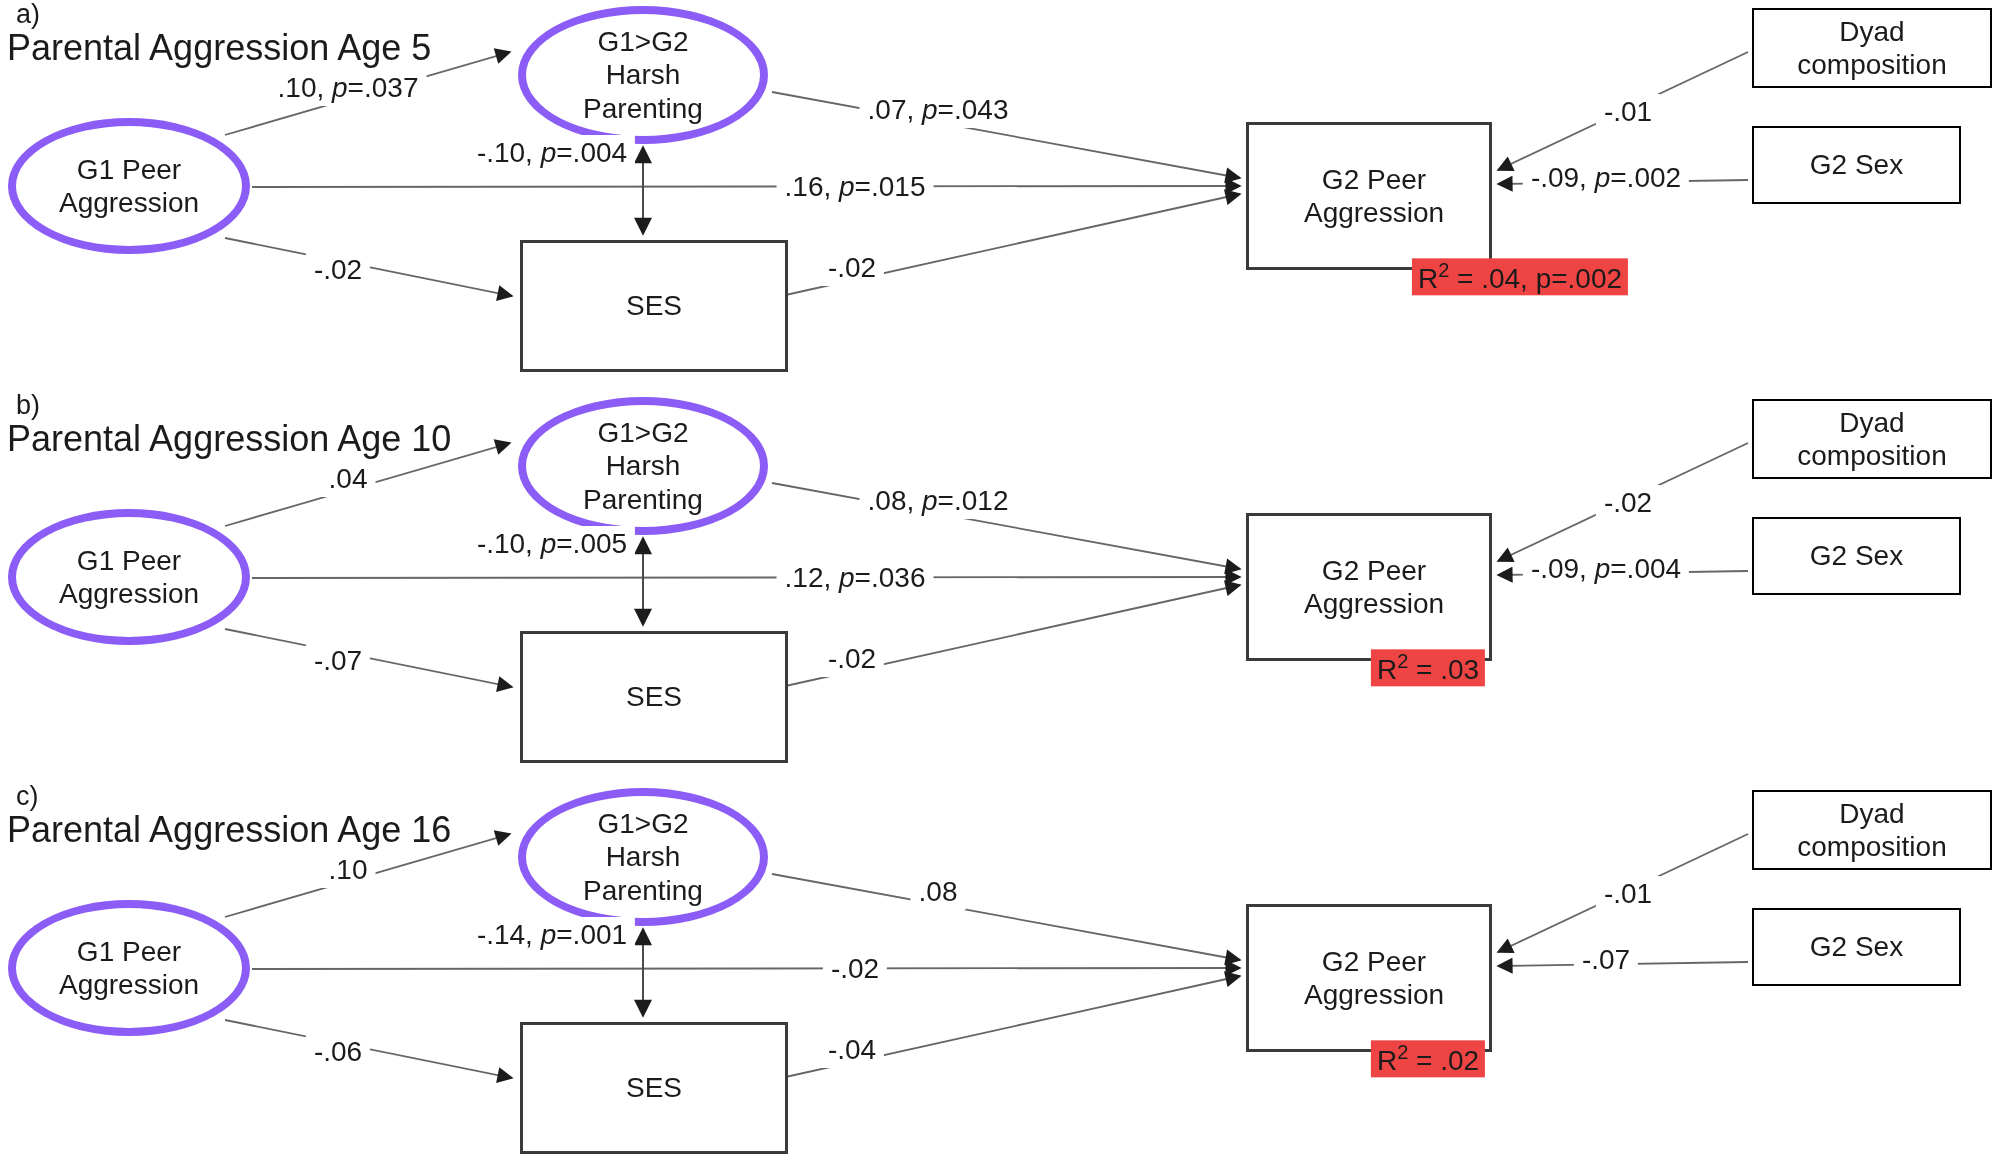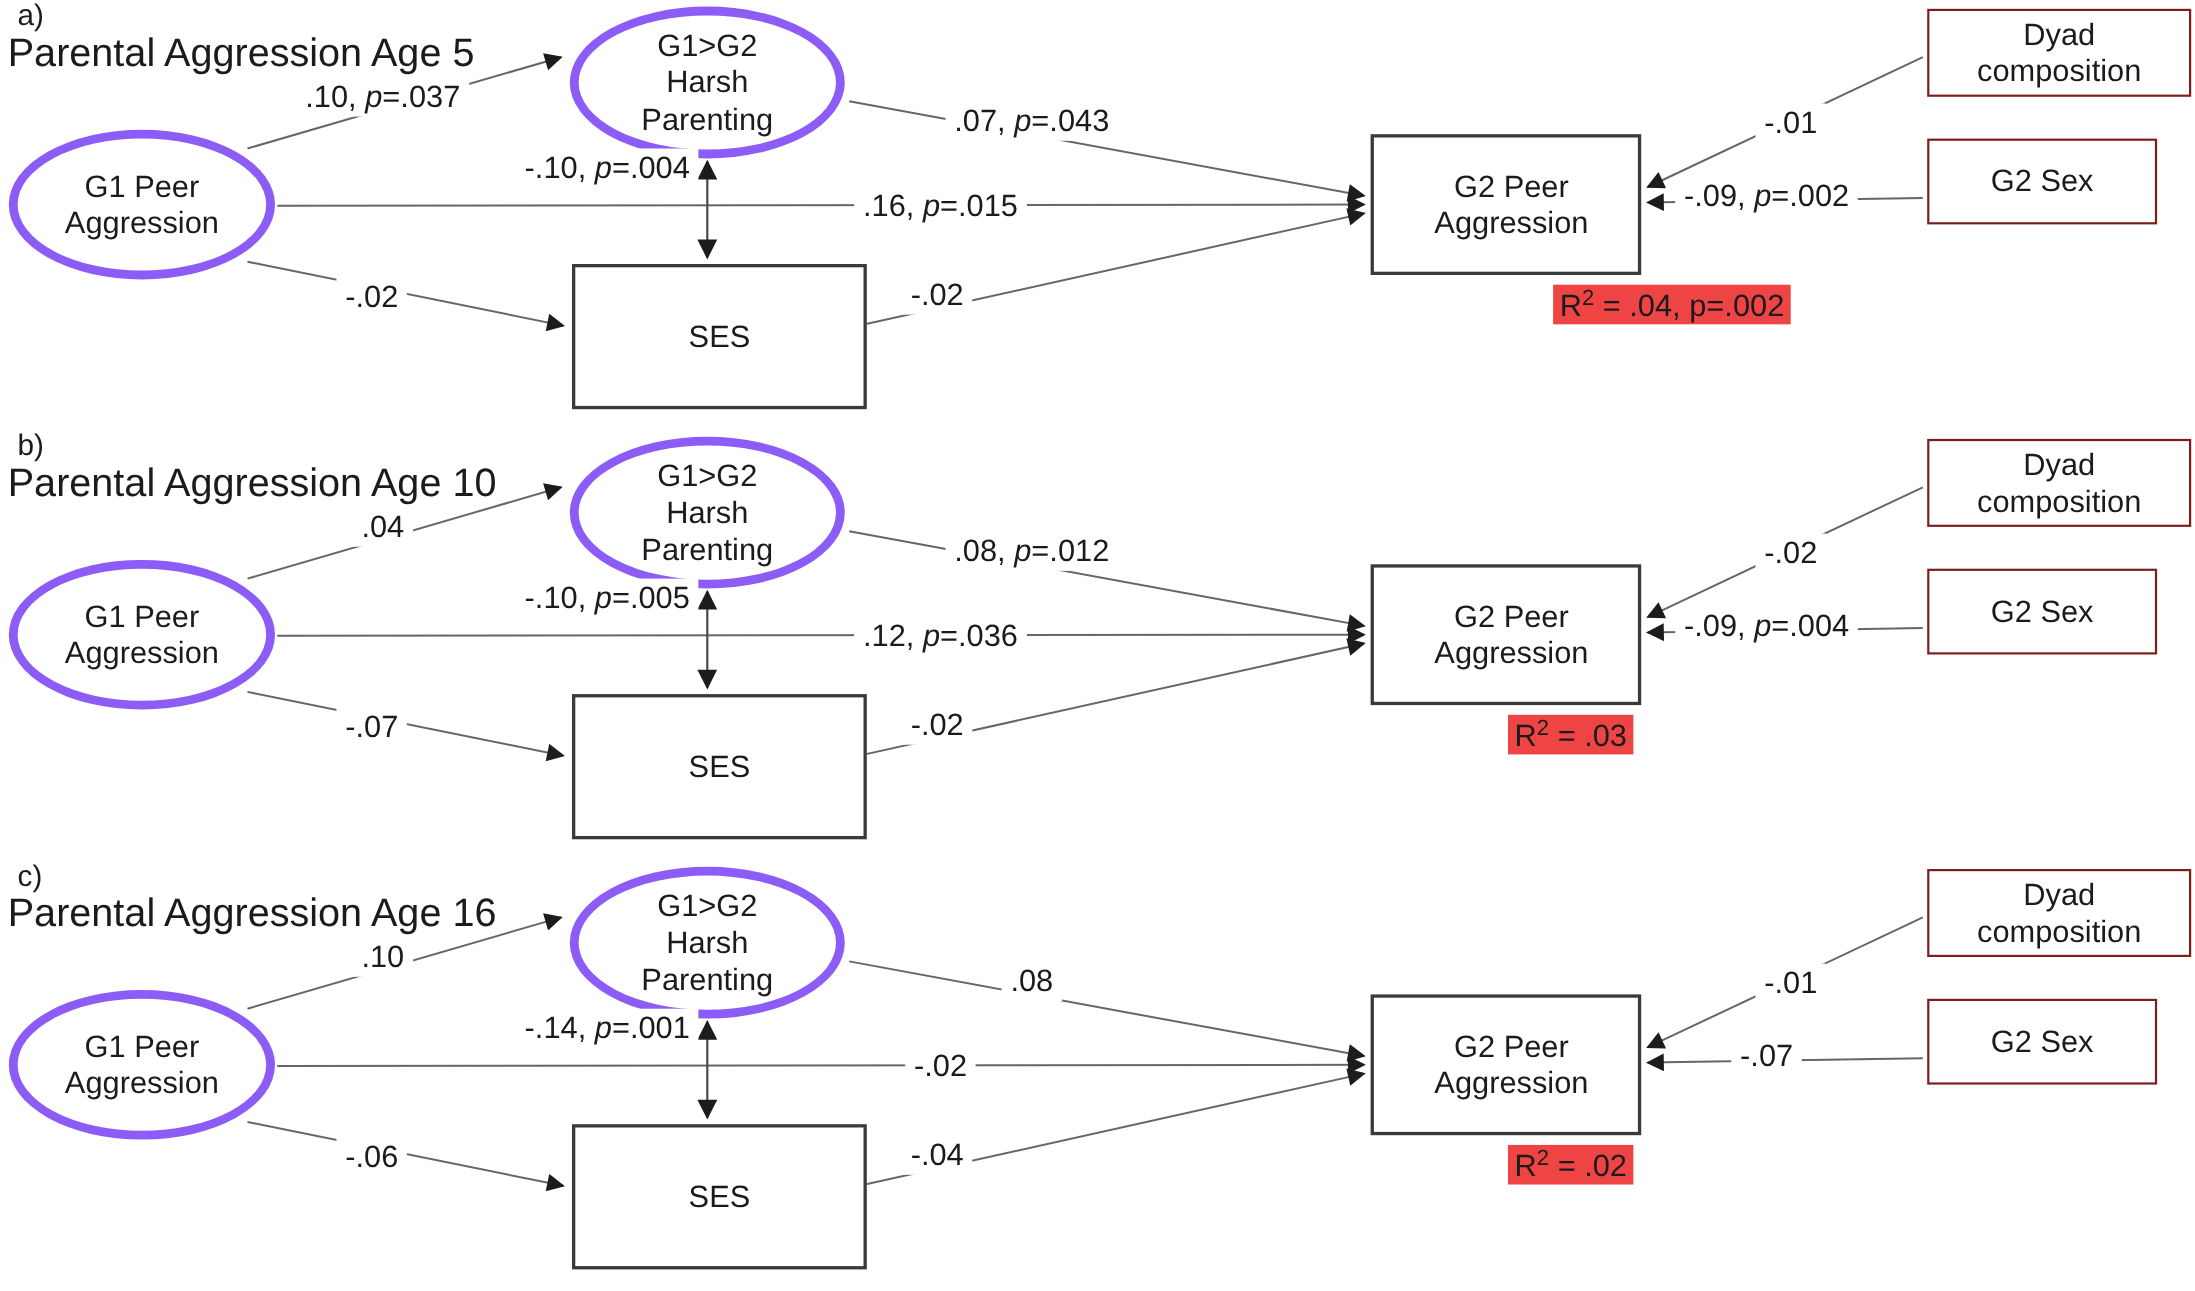--- a/index.html
+++ b/index.html
@@ -24,25 +24,25 @@
   }
   .node {
     position: absolute; display: flex;
     align-items: center; justify-content: center;
     text-align: center; white-space: pre-line;
     font-size: 28px; line-height: 1.18;
     background: #ffffff; box-sizing: border-box;
   }
   .ellipse { border: 8px solid #8b5cf6; border-radius: 50%; }
   .rect    { border: 3px solid #3a3a3a; }
-  .rect-thin { border: 2px solid #7f1d1d; }
+  .rect-thin { border: 2px solid #000000; }
   .n-g1    { left: 8px;    top: 118px; width: 242px; height: 136px; }
   .n-harsh { left: 518px;  top: 6px;   width: 250px; height: 138px; }
   .n-ses   { left: 520px;  top: 240px; width: 268px; height: 132px; }
-  .n-g2    { left: 1246px; top: 122px; width: 246px; height: 128px; padding-left: 10px; }
+  .n-g2    { left: 1246px; top: 122px; width: 246px; height: 148px; padding-left: 10px; }
   .n-dyad  { left: 1752px; top: 8px;   width: 240px; height: 80px; }
   .n-sex   { left: 1752px; top: 126px; width: 209px; height: 78px; }
   .coef {
     position: absolute; transform: translate(-50%, -50%);
     background: #ffffff; padding: 2px 8px;
     font-size: 28px; white-space: nowrap;
   }
   .coef .it { font-style: italic; }
   .c-g1-harsh { left: 348px;  top: 88px; text-align: center;  }
   .c-harsh-ses{ left: 552px;  top: 153px; }

